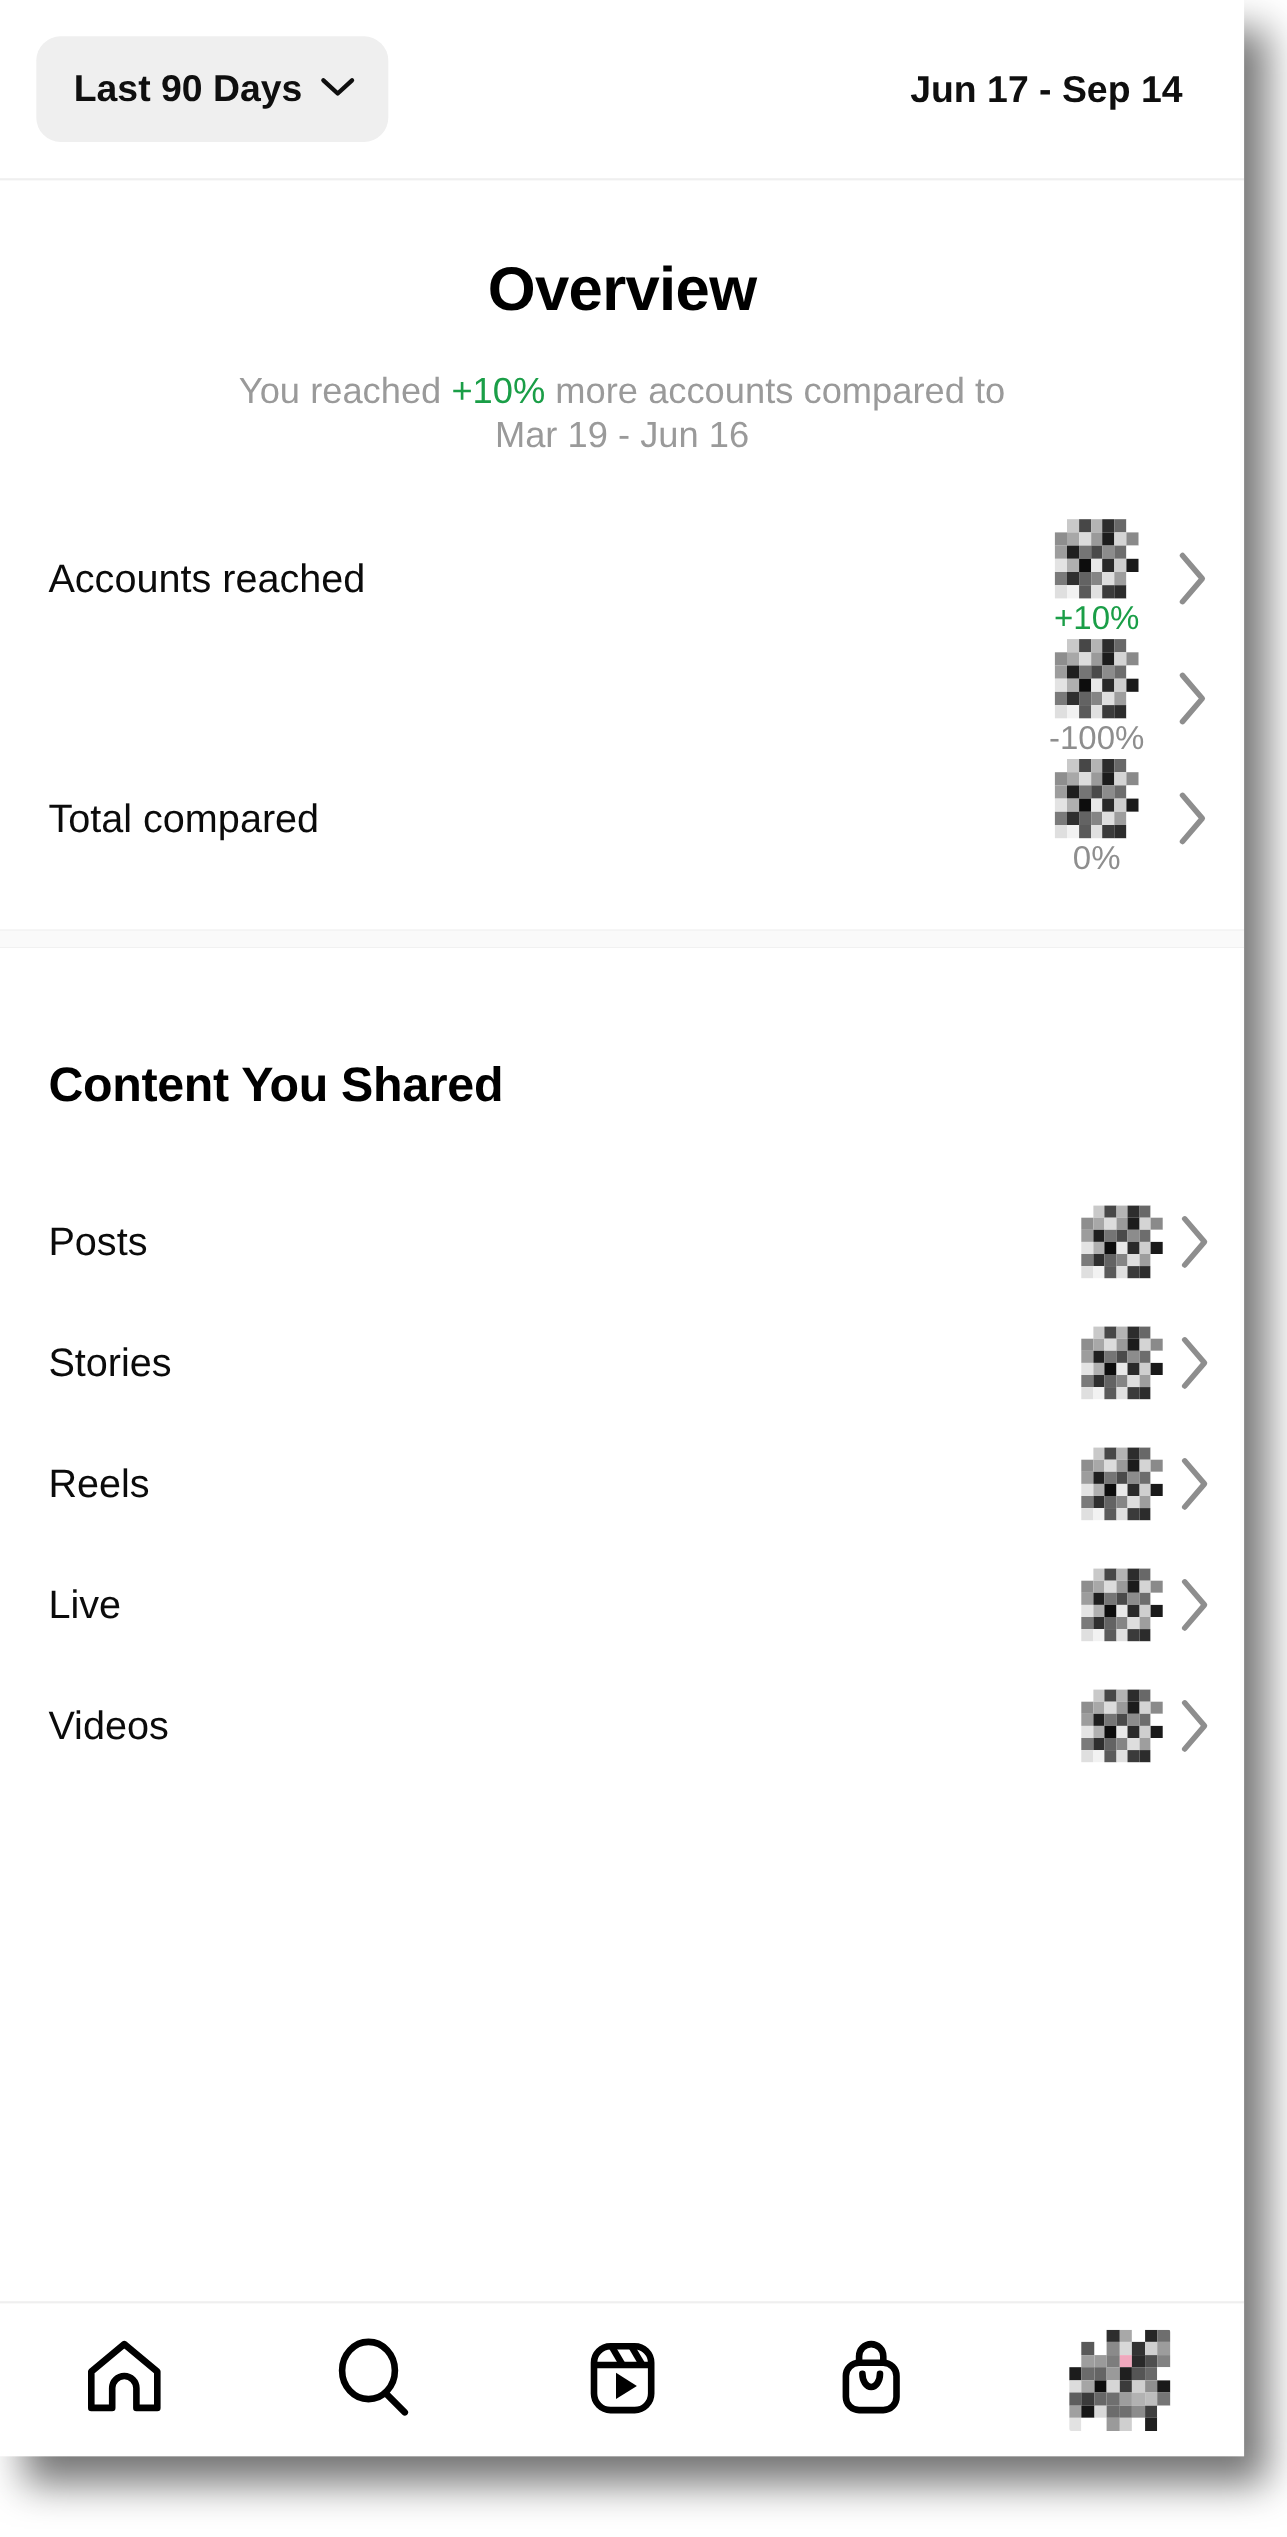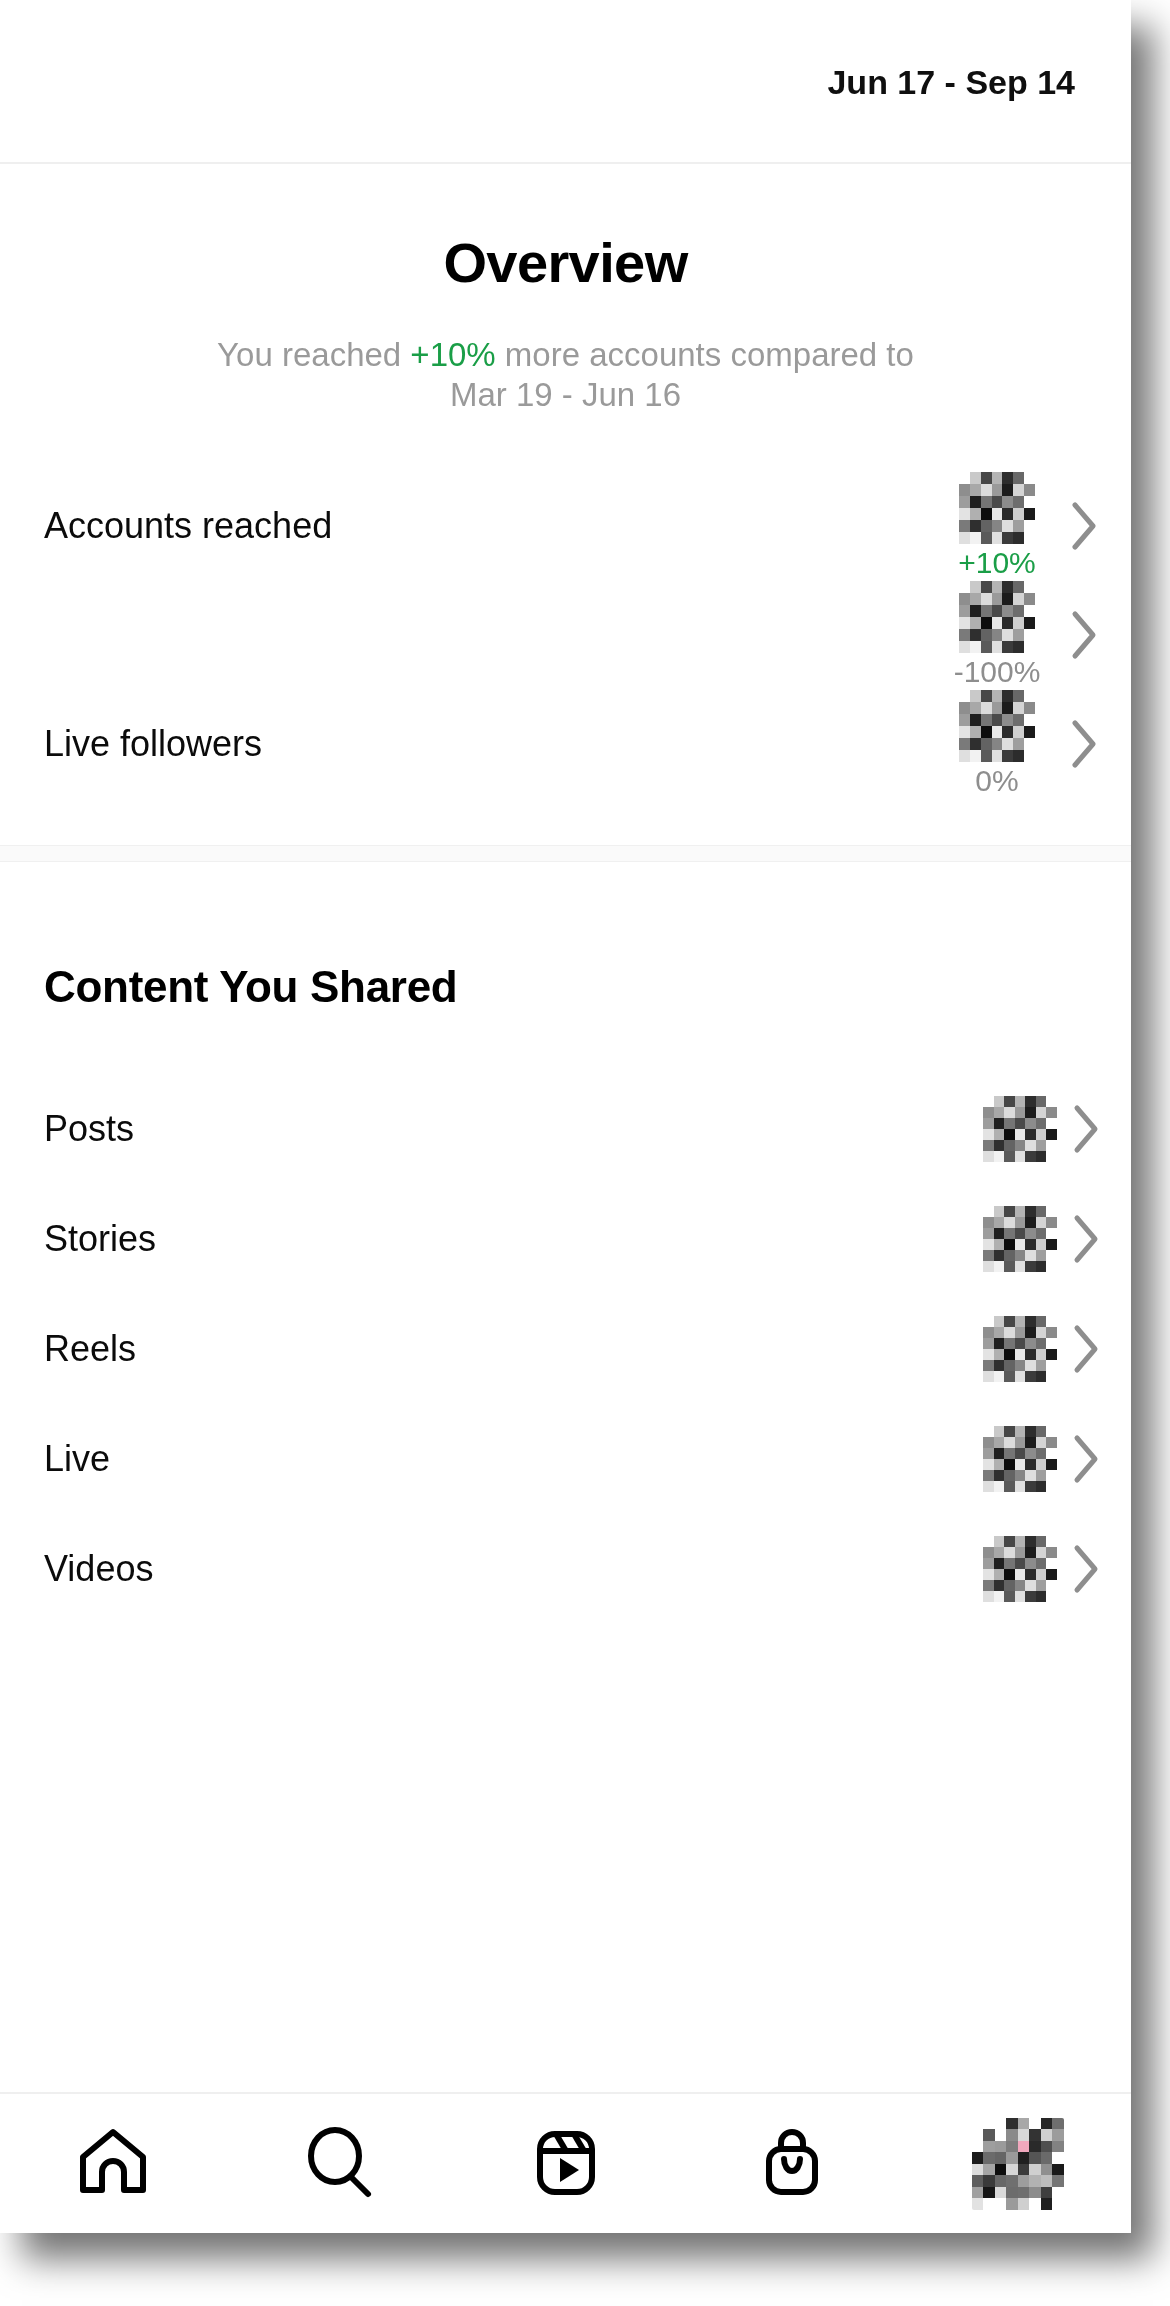--- a/index.html
+++ b/index.html
@@ -267,20 +267,28 @@
   .avatar-mosaic i { display: block; }
 </style>
 </head>
 <body>
 
 <div class="screen-wrap">
   <div class="phone">
 
 
     <div class="date-bar">
+      <div class="range-pill">
+        <span class="pill-label">Last 90 Days</span>
+        <span>
+          <svg width="32" height="20" viewBox="0 0 32 20" fill="none">
+            <path d="M3 4 L16 16 L29 4" stroke="#0f0f0f" stroke-width="4" stroke-linecap="round" stroke-linejoin="round"></path>
+          </svg>
+        </span>
+      </div>
       <div class="range-dates">Jun 17 - Sep 14</div>
     </div>
 
     <div class="overview">
       <div class="overview-title">Overview</div>
 
       <div class="overview-sub">
         <span>You reached </span><span class="accent">+10%</span><span> more accounts compared to</span><br>
         <span>Mar 19 - Jun 16</span>
       </div>
@@ -396,21 +404,21 @@
             </span>
             <span class="chev">
               <svg width="34" height="52" viewBox="0 0 34 52" fill="none">
                 <path d="M8 5 L26 26 L8 47" stroke="#8e8e8e" stroke-width="5" stroke-linecap="round" stroke-linejoin="round"></path>
               </svg>
             </span>
           </span>
         </div>
 
         <div class="metric-row">
-          <span class="metric-name">Live followers</span>
+          <span class="metric-name">Total compared</span>
           <span class="metric-right">
             <span class="metric-vals">
               <span class="mosaic">
                 <i style="background:#ffffff"></i>
                   <i style="background:#c9c9c9"></i>
                   <i style="background:#474747"></i>
                   <i style="background:#b4b4b4"></i>
                   <i style="background:#2d2d2d"></i>
                   <i style="background:#686868"></i>
                   <i style="background:#ffffff"></i>

